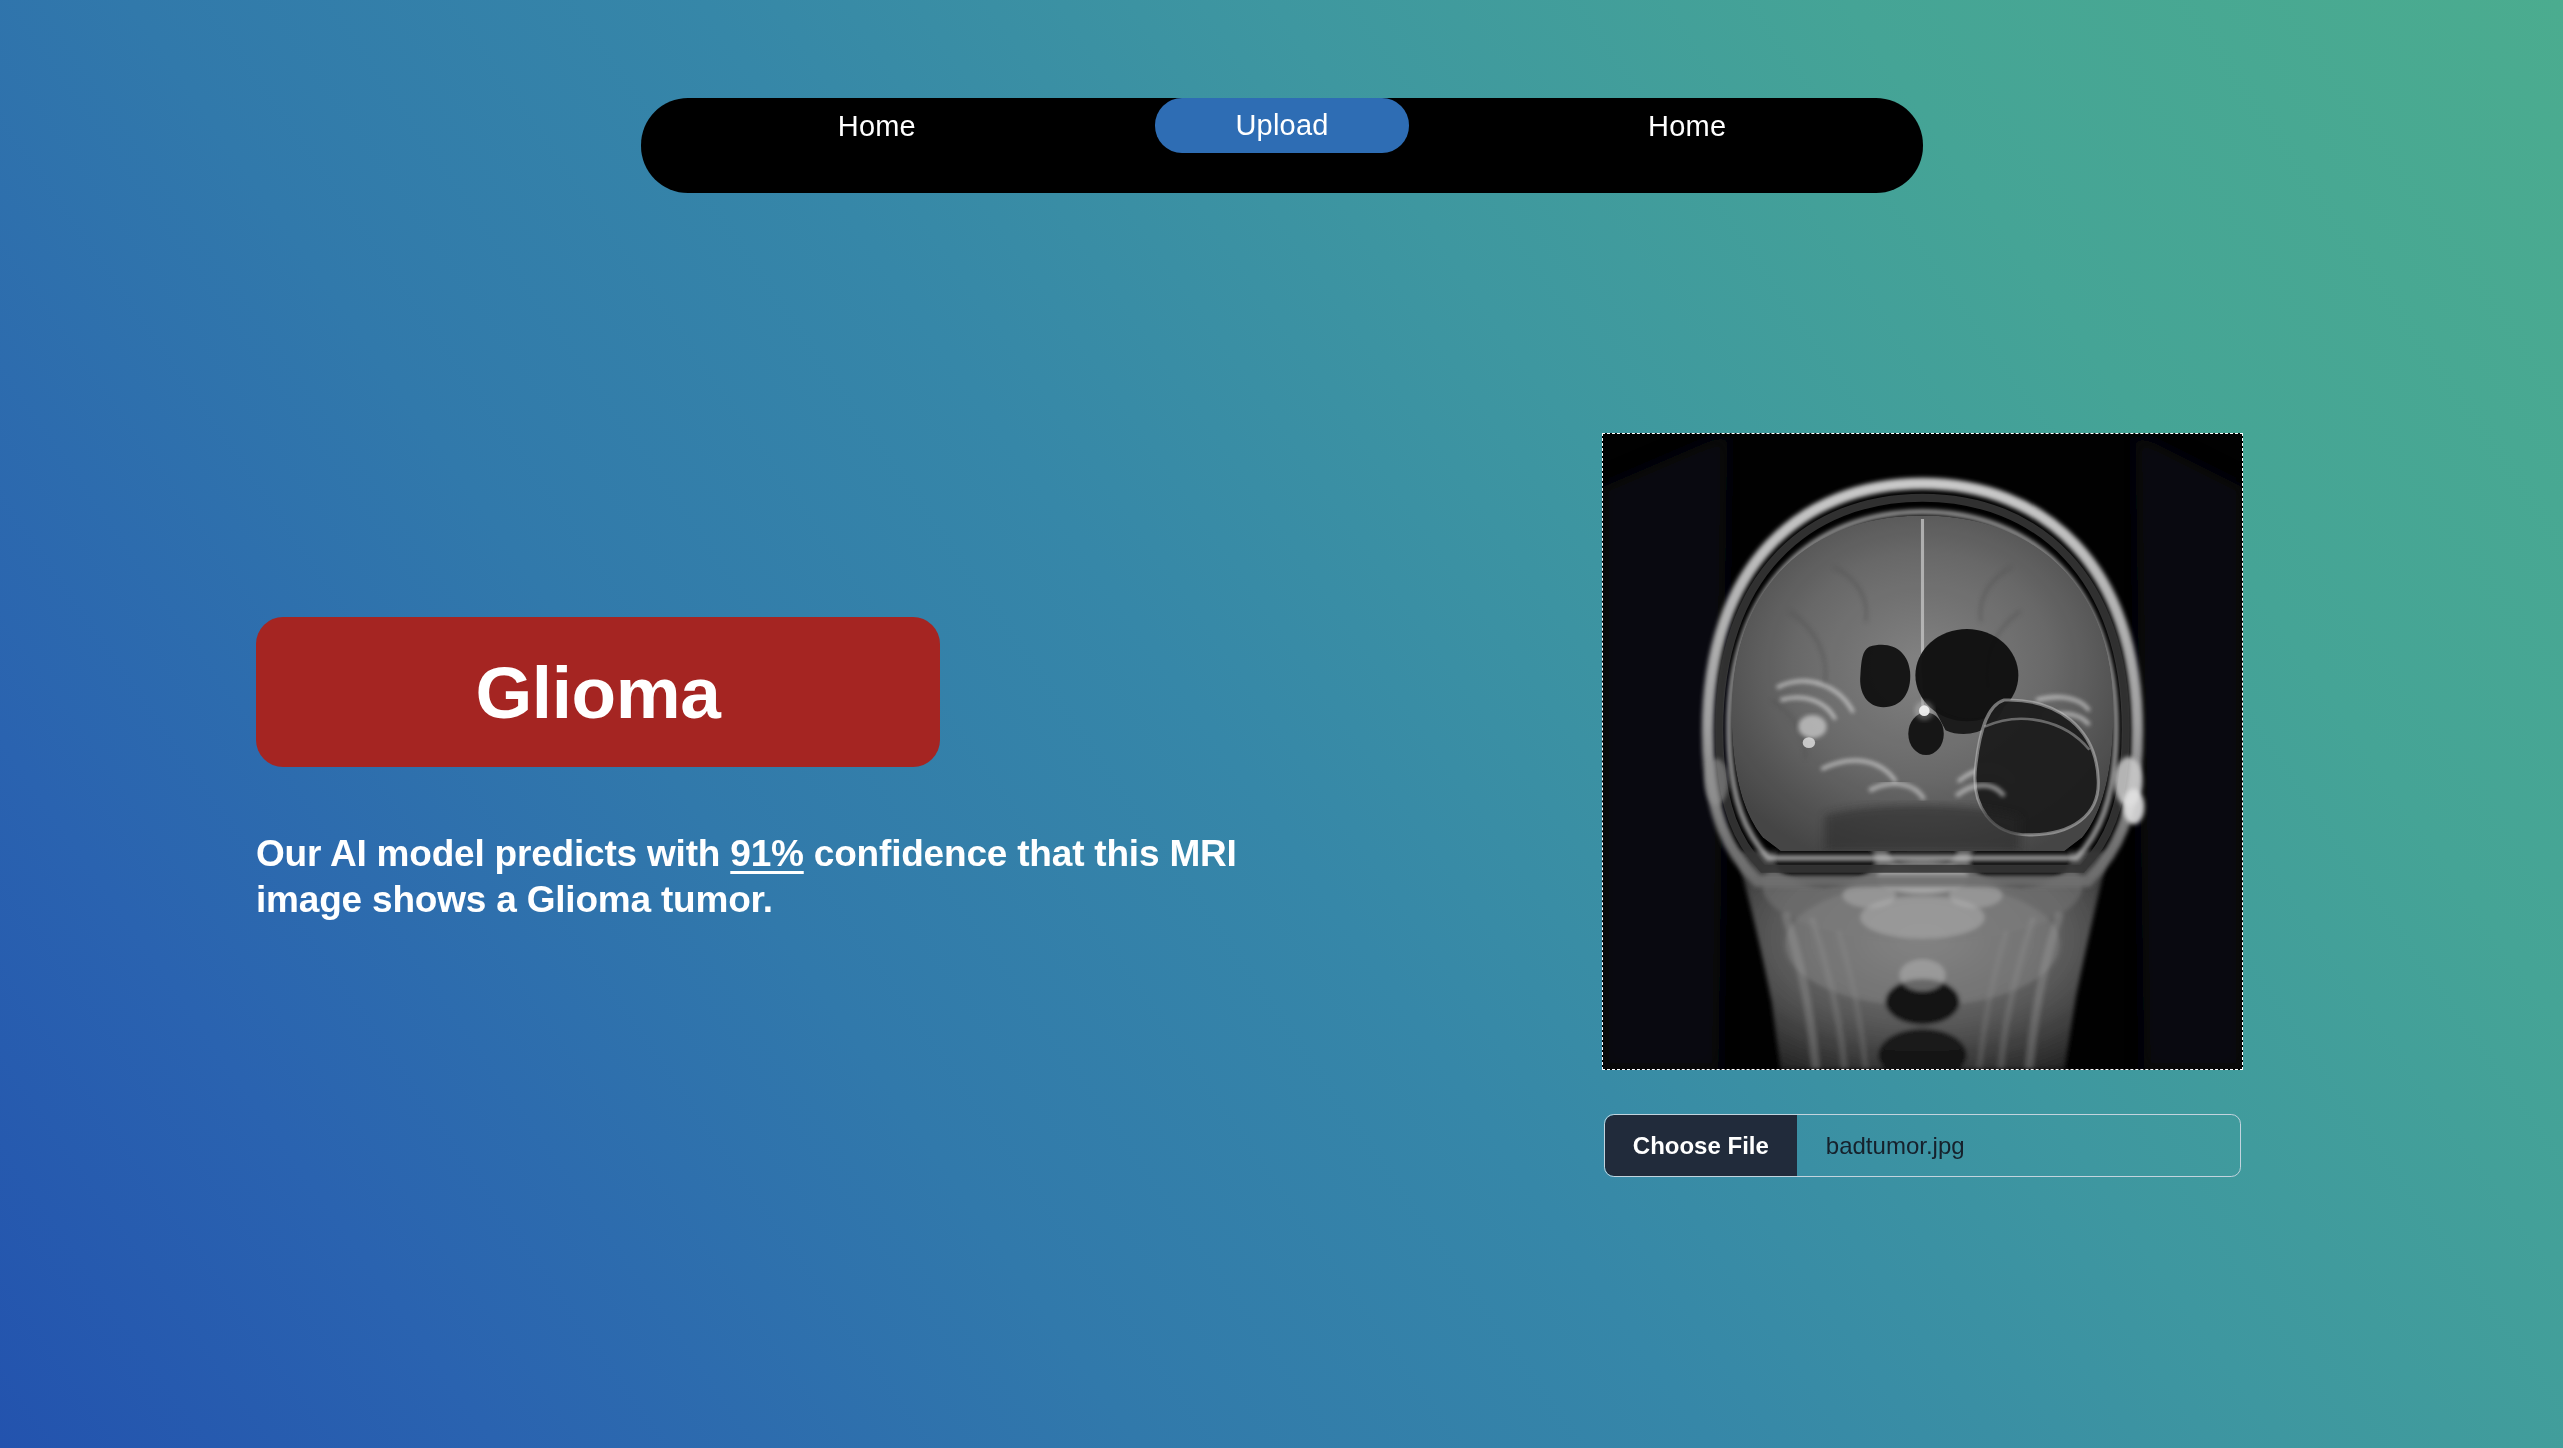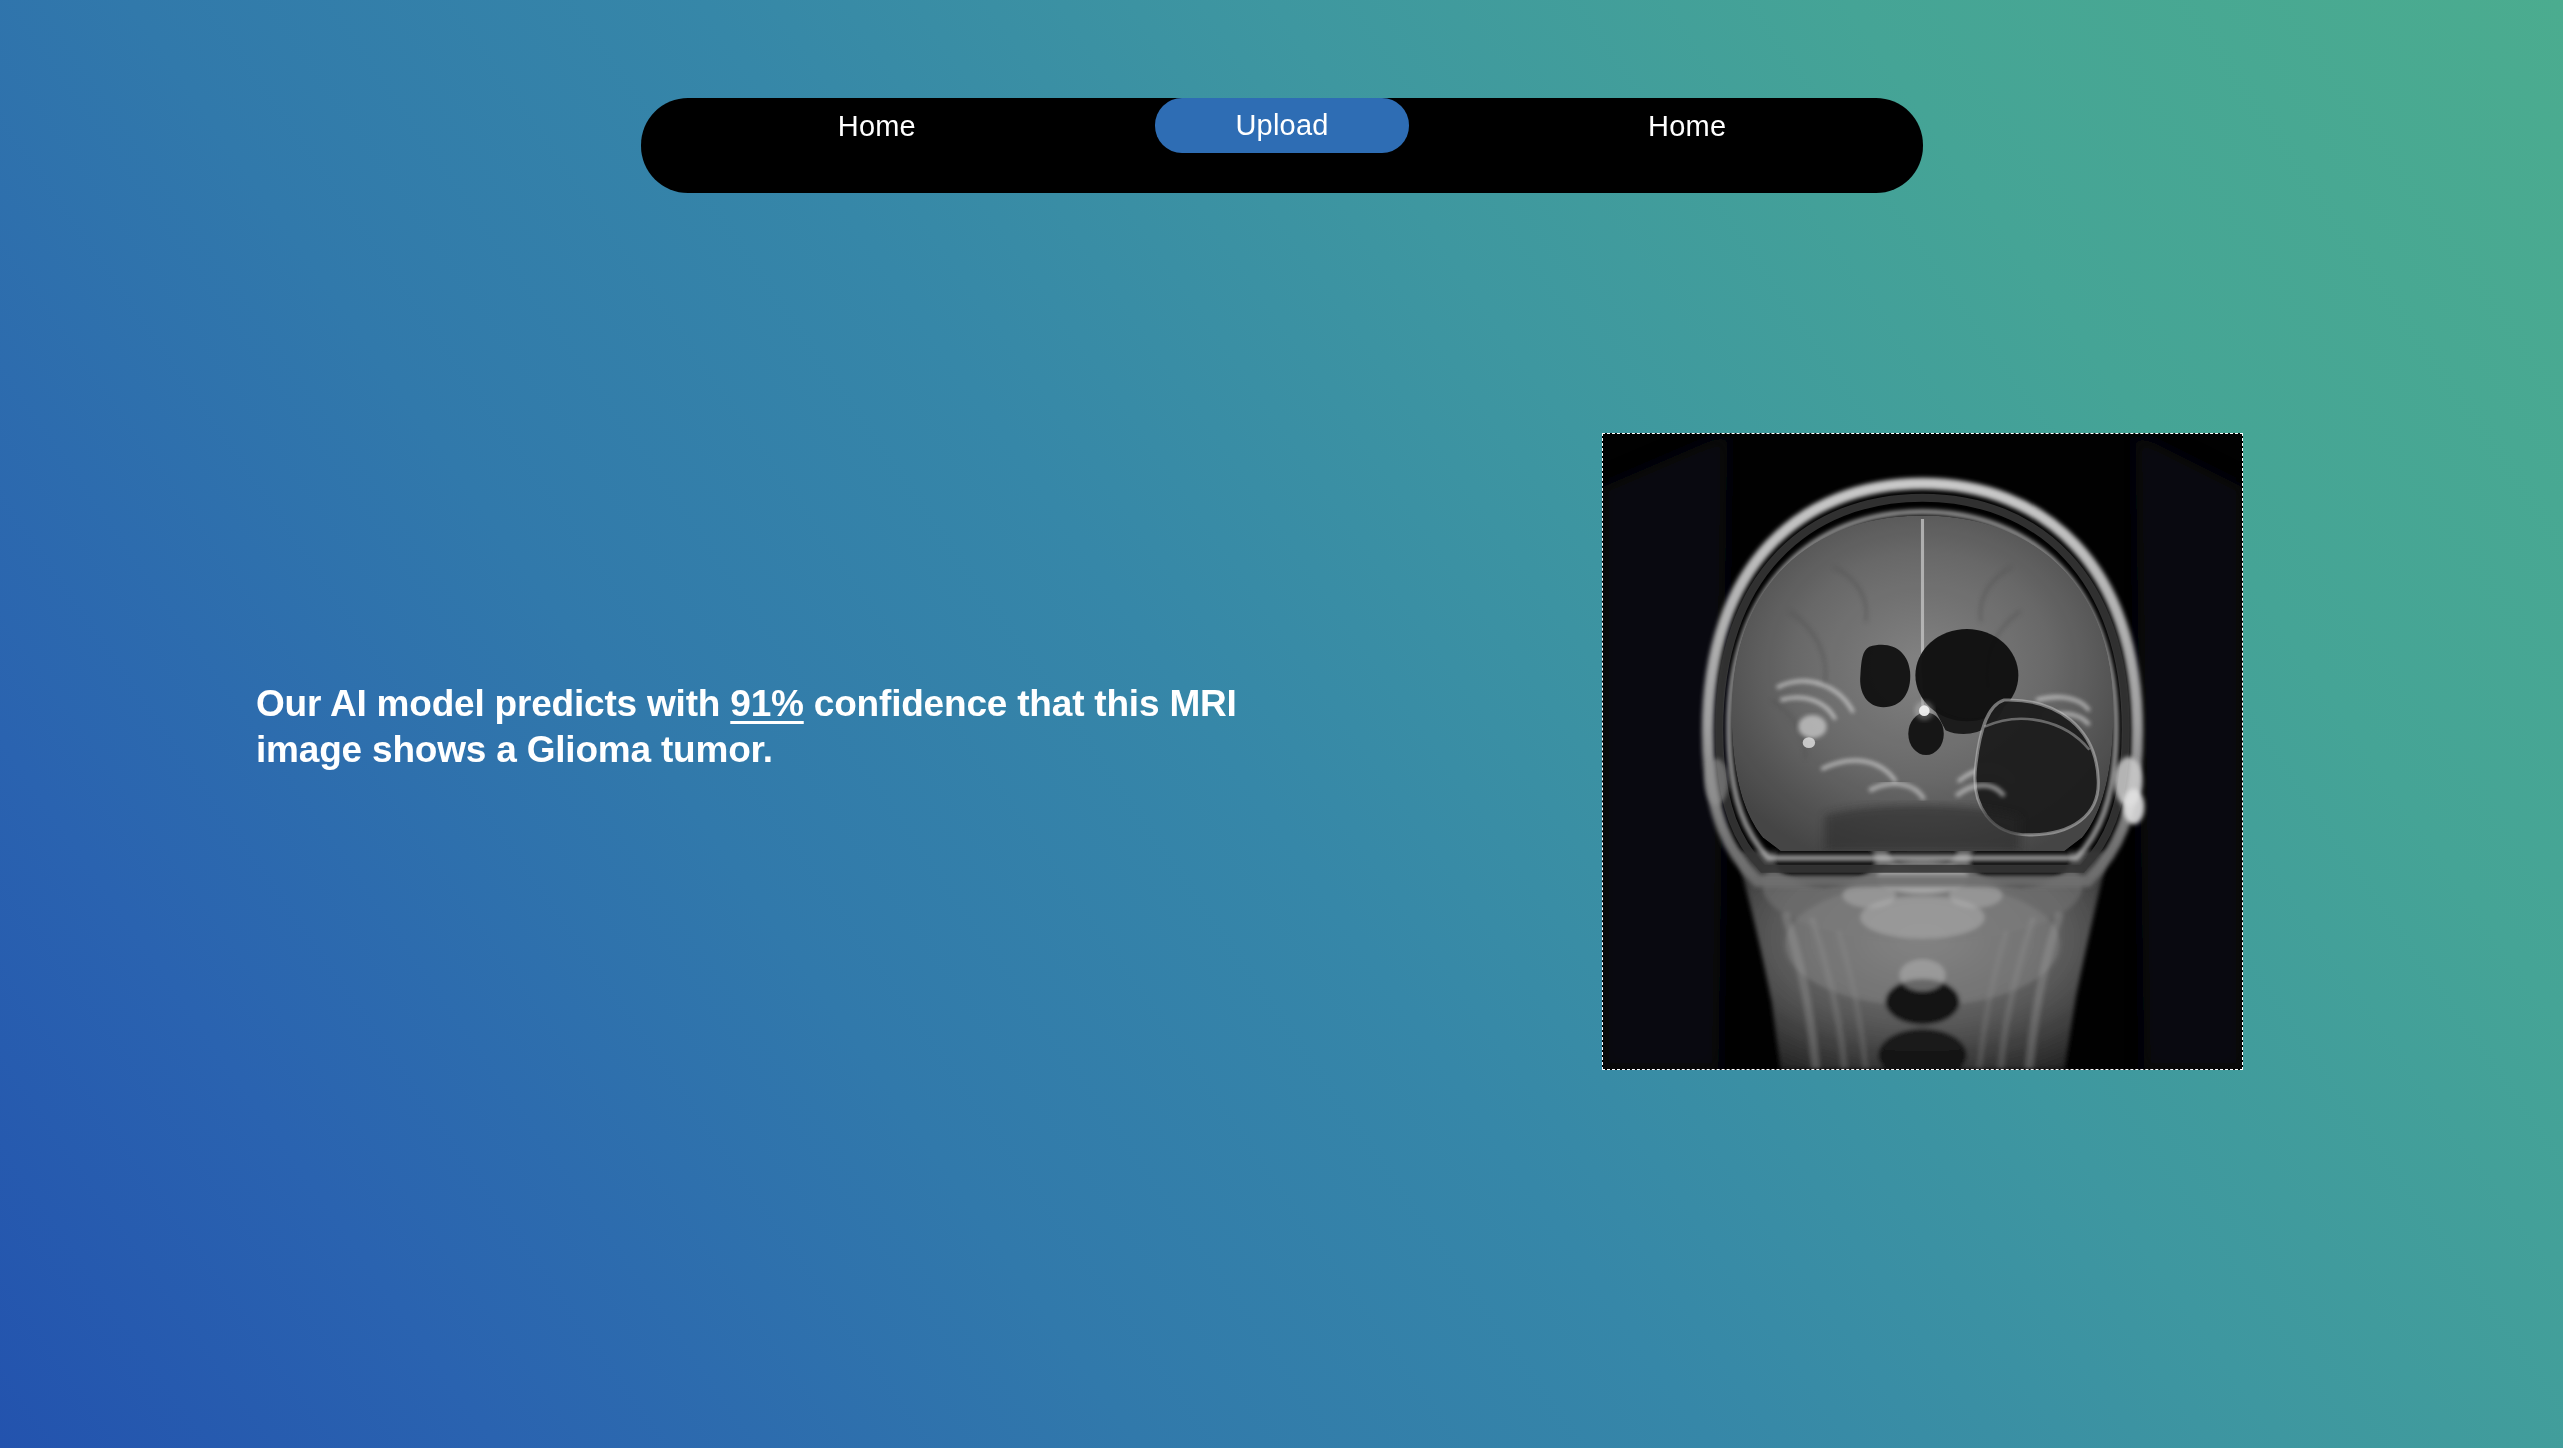--- a/index.html
+++ b/index.html
@@ -159,20 +159,23 @@
 </head>
 <body>
 
 <nav class="navbar">
   <a class="nav-item">Home</a>
   <a class="nav-item active">Upload</a>
   <a class="nav-item">Home</a>
 </nav>
 
 <section class="result-panel">
+  <div class="diagnosis-badge">
+    <span class="diagnosis-badge-label">Glioma</span>
+  </div>
   <p class="confidence-text">
     <span>Our AI model predicts with </span><span class="confidence-value">91%</span><span> confidence that this MRI image shows a Glioma tumor.</span>
   </p>
 </section>
 
 <section class="upload-panel">
 
   <div class="mri-frame">
     <svg viewBox="0 0 720 716" preserveAspectRatio="xMidYMid slice">
       <defs>
@@ -300,15 +303,19 @@
       <g filter="url(#softBlur)">
         <ellipse cx="592" cy="392" rx="16" ry="28" fill="#d9d9d9" opacity="0.85"></ellipse>
         <ellipse cx="598" cy="420" rx="12" ry="20" fill="#efefef" opacity="0.9"></ellipse>
         <ellipse cx="128" cy="392" rx="13" ry="26" fill="#9c9c9c" opacity="0.6"></ellipse>
       </g>
 
       <rect x="0" y="0" width="720" height="716" fill="#000000" opacity="0.06"></rect>
     </svg>
   </div>
 
+  <label class="file-input">
+    <span class="choose-file-button">Choose File</span>
+    <span class="file-name">badtumor.jpg</span>
+  </label>
 
 </section>
 
 
 </body></html>

